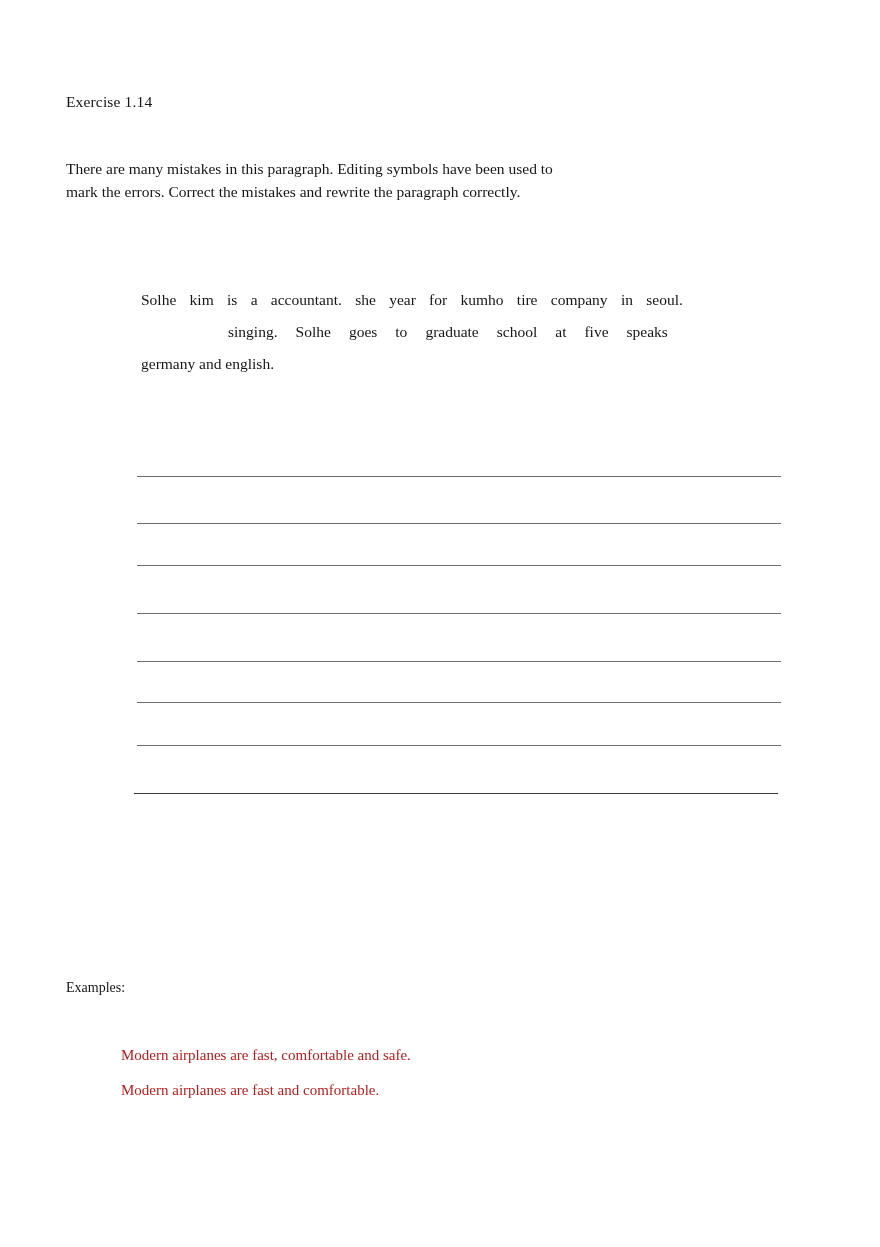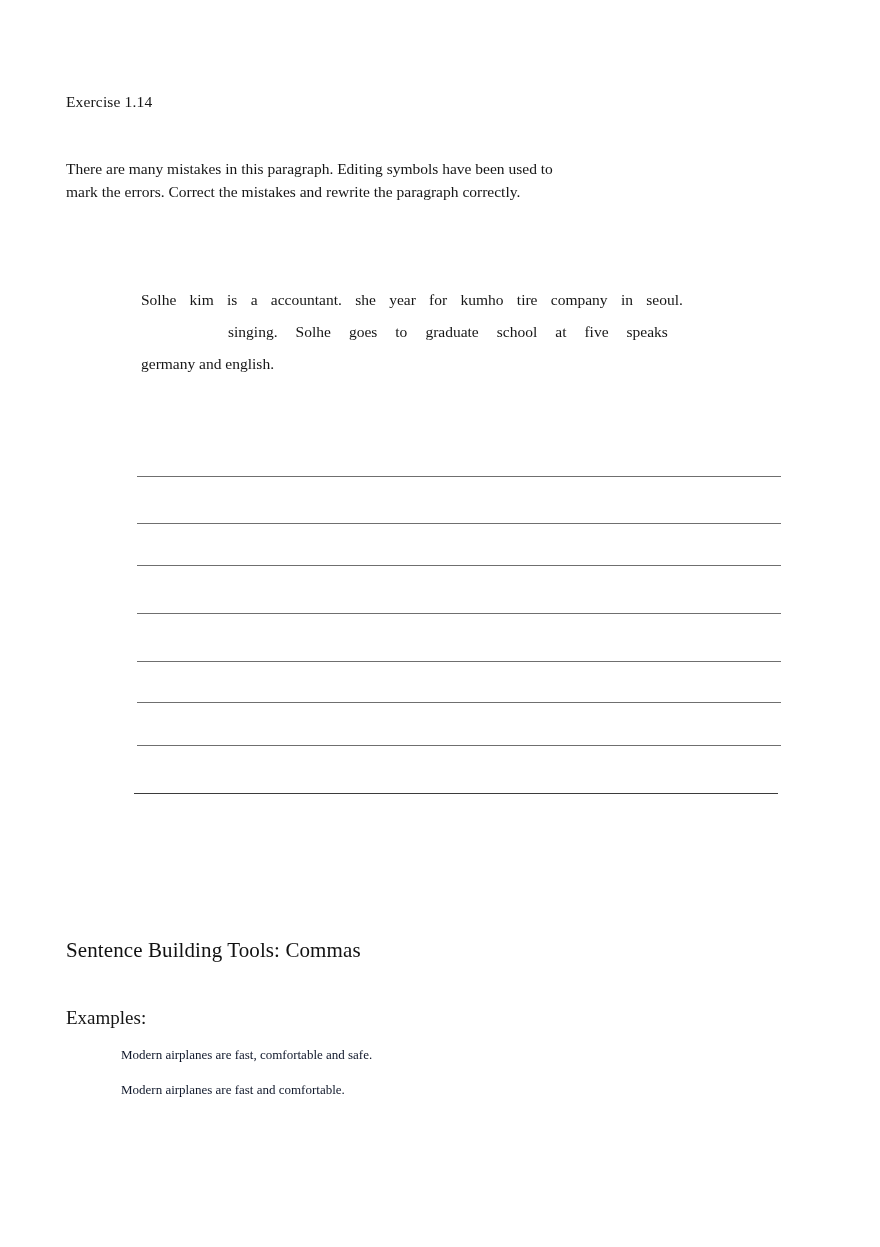--- a/index.html
+++ b/index.html
@@ -103,32 +103,32 @@
     left: 66px;
     top: 972px;
     font-size: 15.5px;
     line-height: 22px;
     color: #161616;
     white-space: nowrap;
   }
   .examples-label {
     position: absolute;
     left: 66px;
-    top: 1007px;
-    font-size: 19px;
+    top: 977px;
+    font-size: 14px;
     line-height: 22px;
     color: #161616;
     white-space: nowrap;
   }
   .example-line {
     position: absolute;
     left: 121px;
-    font-size: 13px;
+    font-size: 15px;
     line-height: 22px;
-    color: #0f172a;
+    color: #b91c1c;
     white-space: nowrap;
   }
   .example-1 { top: 1044px; }
   .example-2 { top: 1079px; }
 </style>
 </head>
 <body>
 
 <div class="page">
 
@@ -173,18 +173,17 @@
       <div class="rule" style="left: 137px; top: 476px; width: 644px;"></div>
       <div class="rule" style="left: 137px; top: 523px; width: 644px;"></div>
       <div class="rule" style="left: 137px; top: 565px; width: 644px;"></div>
       <div class="rule" style="left: 137px; top: 613px; width: 644px;"></div>
       <div class="rule" style="left: 137px; top: 661px; width: 644px;"></div>
       <div class="rule" style="left: 137px; top: 702px; width: 644px;"></div>
       <div class="rule" style="left: 137px; top: 745px; width: 644px;"></div>
       <div class="rule dark" style="left: 134px; top: 793px; width: 644px;"></div>
     </div>
 
-  <div class="section-heading">Sentence Building Tools: Commas</div>
   <div class="examples-label">Examples:</div>
   <div class="example-line example-1">Modern airplanes are fast, comfortable and safe.</div>
   <div class="example-line example-2">Modern airplanes are fast and comfortable.</div>
 
 </div>
 
 </body></html>

